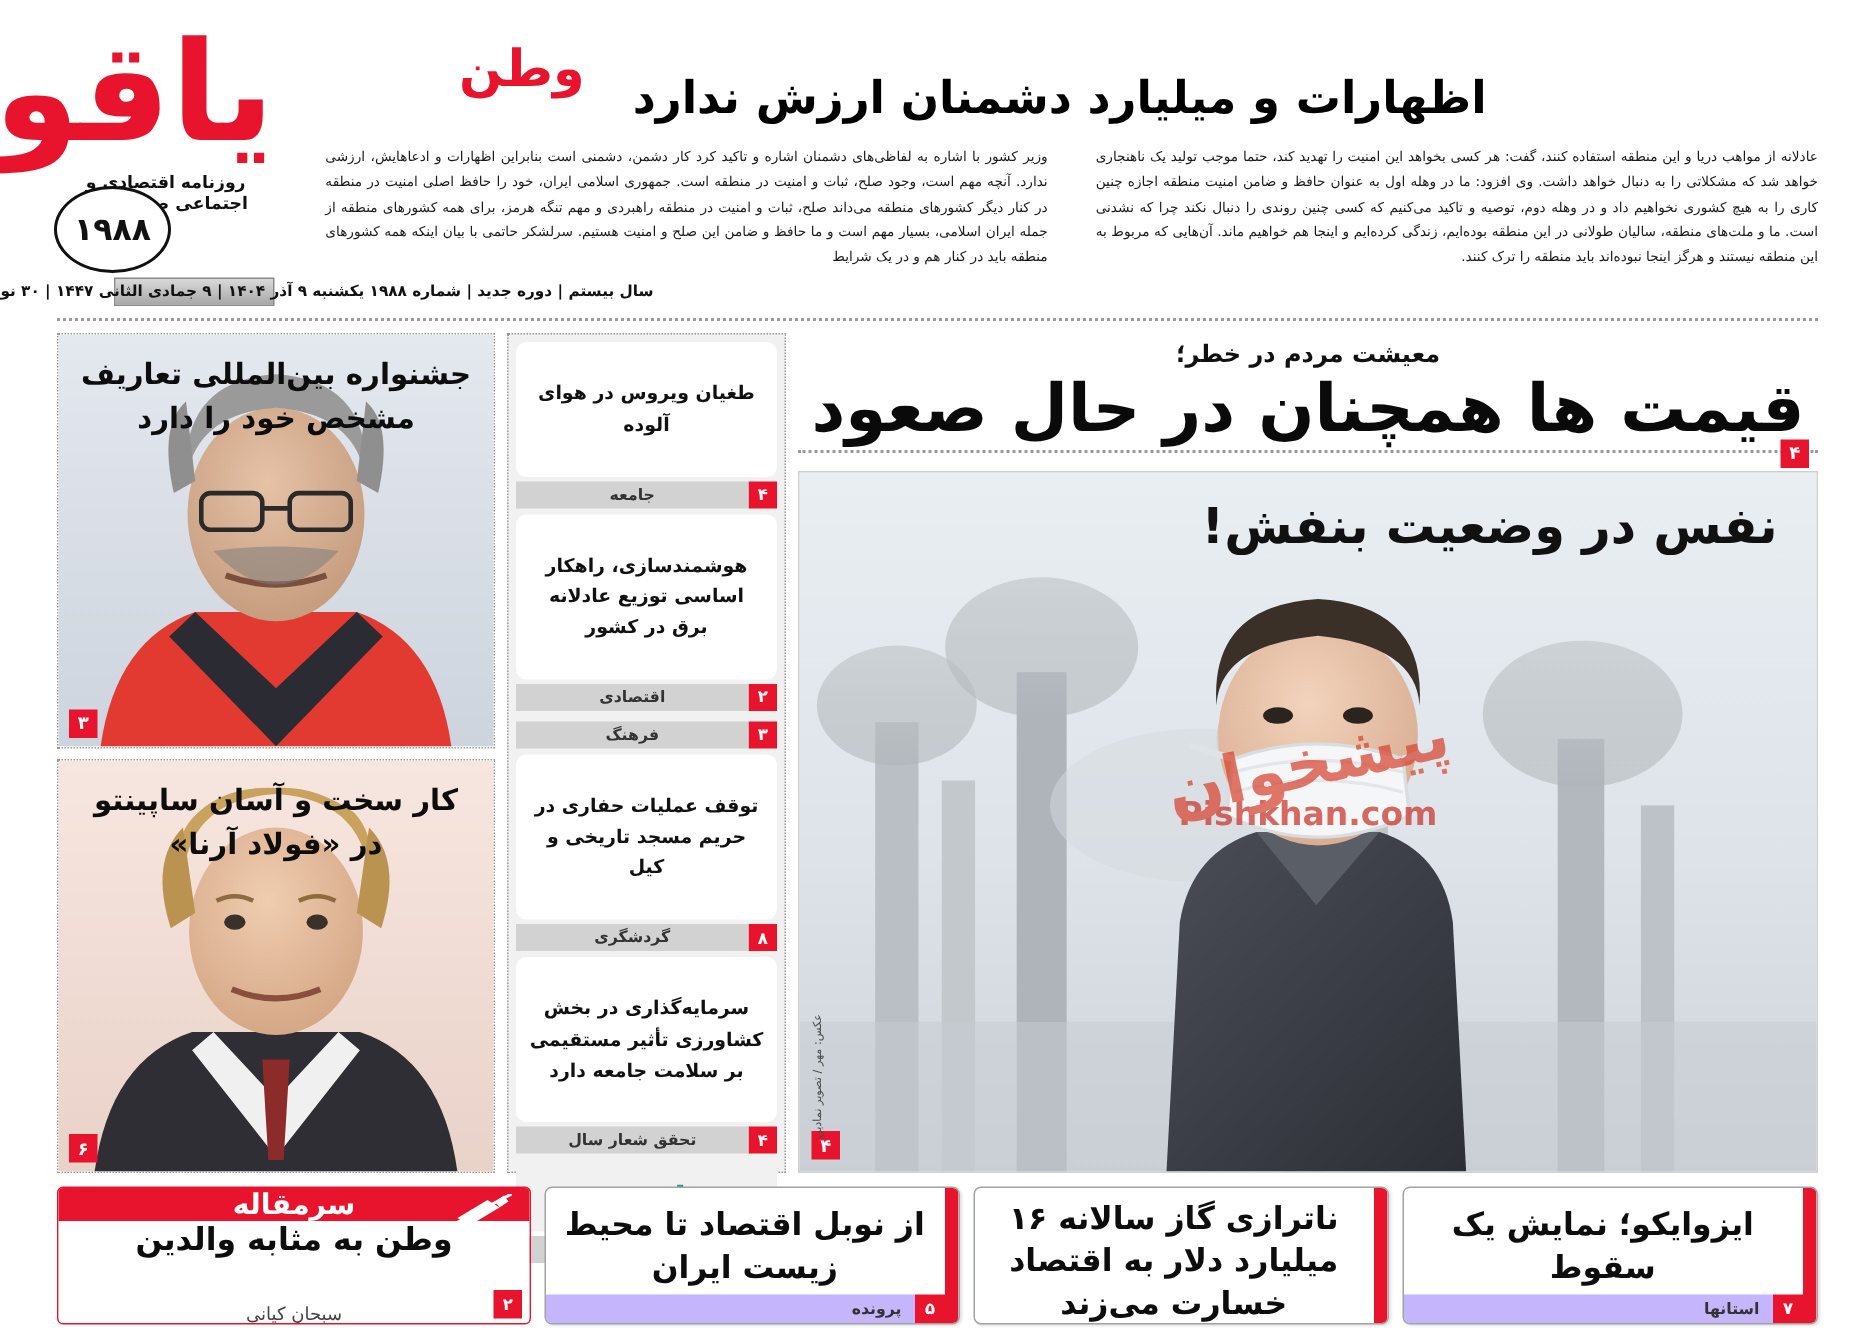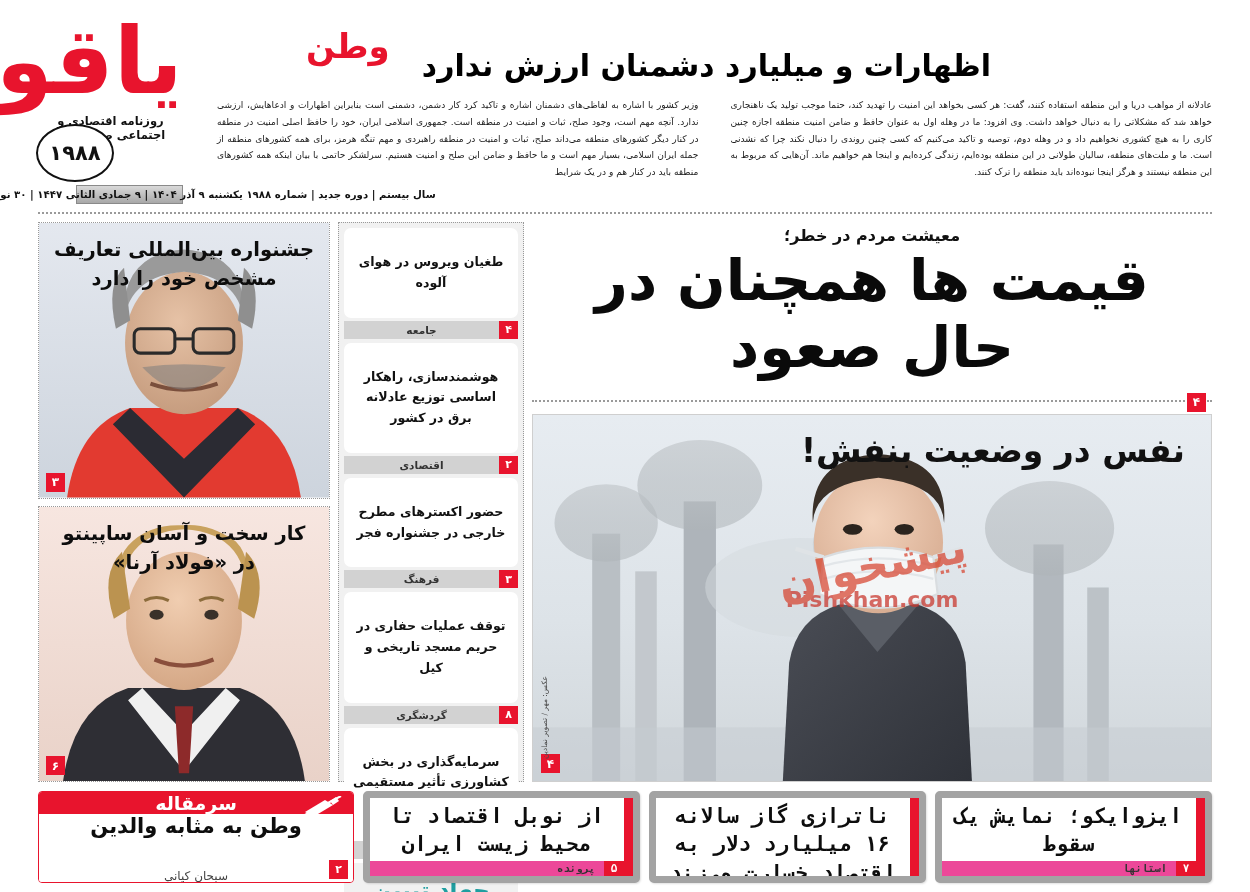--- a/index.html
+++ b/index.html
@@ -121,23 +121,23 @@
     letter-spacing: -1px;
   }
 
   
   .col-main { flex: 1; display: flex; flex-direction: column; }
   .kicker {
     text-align: center; font-size: 16px; font-weight: bold;
     color: #111; margin: 4px 0 2px;
   }
   .main-head {
-    text-align: center; font-size: 57px; font-weight: bold;
+    text-align: center; font-size: 44px; font-weight: bold;
     color: #0a0a0a; line-height: 1.18; letter-spacing: -1.5px;
-    margin-bottom: 18px;
+    margin-bottom: 1px;
   }
   .main-rule { position: relative; border-top: 2px dotted #9a9a9a; height: 14px; }
   .main-rule .badge { position: absolute; top: -9px; right: 6px; bottom: auto; }
 
   .main-photo {
     flex: 1; position: relative; overflow: hidden;
     border: 1px solid #cfcfcf;
     background: linear-gradient(180deg,#eef2f5 0%,#e4e9ee 45%,#d5dade 100%);
   }
   .overlay-head {
@@ -159,43 +159,42 @@
   .photo-credit {
     position: absolute; left: 7px; bottom: 22px; z-index: 6;
     font-size: 7.5px; color: #4a4a4a;
     writing-mode: vertical-rl; transform: rotate(180deg);
     letter-spacing: 0.5px;
   }
 
   
   .footer { display: flex; flex-direction: row; gap: 9px; margin-top: 9px; height: 92px; }
   .foot-box {
-    flex: 1; border: 7px solid #a3a3a3; border-radius: 5px;
+    flex: 1; border: 1px solid #a3a3a3; border-radius: 5px;
     background: #fff; position: relative; overflow: hidden;
     display: flex; flex-direction: column;
     box-shadow: 1px 1px 2px rgba(0,0,0,0.12);
-    font-family: Liberation Mono, monospace;
   }
   .foot-box::before {
     content: ''; position: absolute; top: 0; bottom: 0; right: 0;
     width: 9px; background: #e8142d;
   }
   .foot-title {
     flex: 1; display: flex; align-items: center; justify-content: center;
     font-size: 21px; font-weight: bold; color: #0d0d0d;
     text-align: center; line-height: 1.35; padding: 6px 20px 0 10px;
   }
   .foot-foot { display: flex; flex-direction: row; height: 19px; margin-right: 9px; }
   .foot-page {
     background: #e8142d; color: #fff; width: 20px;
     font-size: 11px; font-weight: bold;
     display: flex; align-items: center; justify-content: center;
   }
   .foot-sec {
-    flex: 1; background: #ec4899; color: #333;
+    flex: 1; background: #c4b5fd; color: #333;
     font-size: 10.5px; font-weight: bold;
     display: flex; align-items: center; padding-right: 9px;
   }
 
   
   .editorial {
     width: 316px; border: 1px solid #e8142d; border-radius: 4px;
     display: flex; flex-direction: column; overflow: hidden; position: relative;
   }
   .edi-bar {
@@ -332,21 +331,20 @@
 
       <div class="idx-item">
         <div class="idx-text">هوشمندسازی، راهکار اساسی توزیع عادلانه برق در کشور</div>
         <div class="idx-foot">
           <span class="idx-page">۲</span>
           <span class="idx-sec">اقتصادی</span>
         </div>
       </div>
 
       <div class="idx-item">
-        <div class="idx-text">حضور اکسترهای مطرح خارجی در جشنواره فجر</div>
         <div class="idx-foot">
           <span class="idx-page">۳</span>
           <span class="idx-sec">فرهنگ</span>
         </div>
       </div>
 
       <div class="idx-item">
         <div class="idx-text">توقف عملیات حفاری در حریم مسجد تاریخی و کیل</div>
         <div class="idx-foot">
           <span class="idx-page">۸</span>

